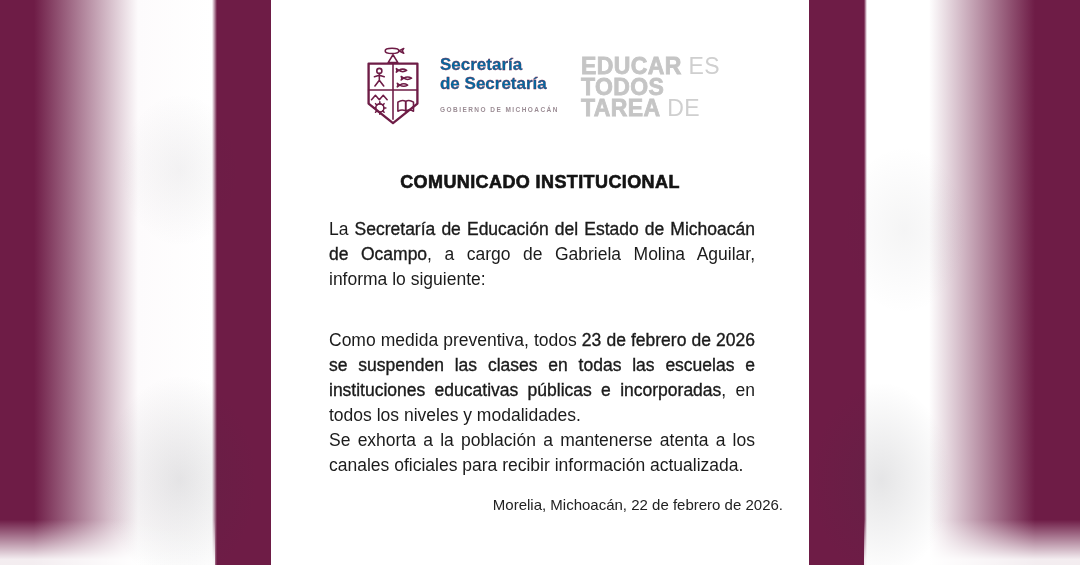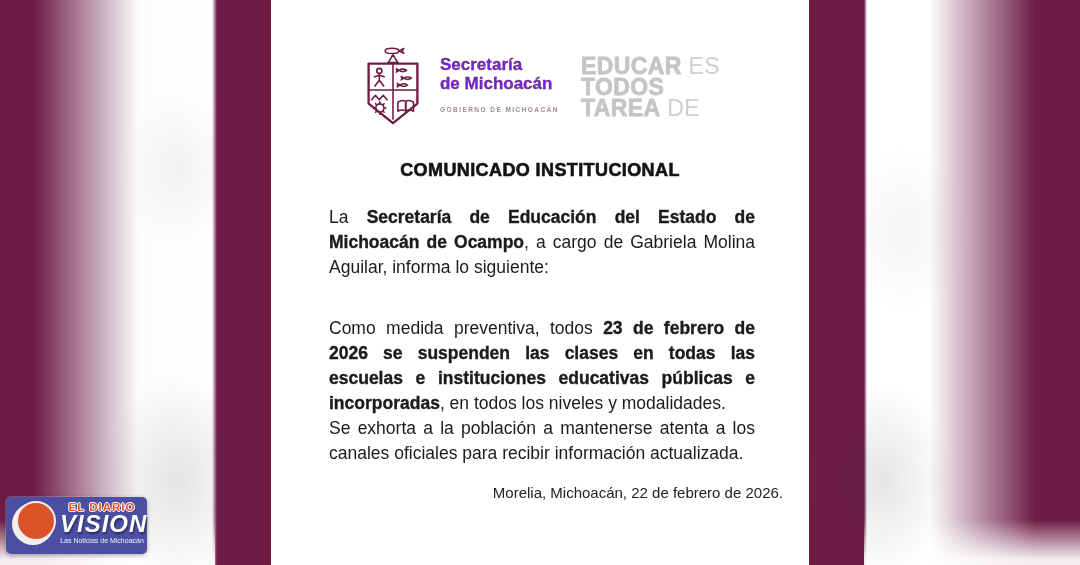--- a/index.html
+++ b/index.html
@@ -33,39 +33,39 @@
     background-size:auto, auto, 216px 100%, auto;
     background-position:0 0, 0 0, 55px 0, 0 0;
   }
 
   
   .panel { position:absolute; left:271px; top:0; width:538px; height:565px; background:#ffffff; }
 
   .brand-row { margin-top:46px; display:flex; justify-content:center; align-items:center; }
   .shield { width:66px; height:82px; margin-right:14px; flex:none; }
   .agency { line-height:19px; }
-  .agency-name { font-size:17px; font-weight:700; color:#6d28d9; -webkit-text-stroke:.3px #6E1C46; }
+  .agency-name { font-size:17px; font-weight:700; color:#0369a1; -webkit-text-stroke:.3px #6E1C46; }
   .agency-sub { margin-top:7px; font-size:6.5px; font-weight:600; letter-spacing:1.45px; color:#9b8c94; }
 
   .slogan { margin-left:22px; }
   .slogan-line { display:block; font-size:23px; line-height:21px; letter-spacing:.4px; }
   .slogan-line b { font-weight:700; color:#c5c5c5; -webkit-text-stroke:.8px #c5c5c5; }
   .slogan-line .lt { font-weight:400; color:#cfcfcf; }
 
   .doc-title {
-    margin:32px 50px 0; text-align:center;
+    margin:44px 50px 0; text-align:center;
     font-size:18px; font-weight:700; letter-spacing:.4px;
     color:#141414; -webkit-text-stroke:.6px #141414;
   }
 
   .para {
     margin:0 54px 0 58px; font-size:17.5px; line-height:25px;
     color:#1b1b1b; text-align:justify;
   }
-  .para b { font-weight:700; -webkit-text-stroke:.35px currentColor; }
+  .para b { font-weight:400; -webkit-text-stroke:.35px currentColor; }
   .para:nth-child(1) { margin-top:24px; }
   .para:nth-child(2) { margin-top:36px; }
   .para:nth-child(3) { }
 
   .dateline { margin:18px 26px 0 9px; text-align:right; font-size:15px; color:#222222; }
 
   
   .watermark {
     position:absolute; left:6px; top:497px; width:141px; height:57px;
     background:#4b4fa3; border-radius:5px;
@@ -121,21 +121,21 @@
         <path d="M11,55 l4,-4.5 l4,4.5 l4,-4.5 l4,4.5"></path>
         <circle cx="19.5" cy="63.5" r="4.2"></circle>
         <path d="M19.5,57.2 v2 M19.5,67.8 v2 M13.3,63.5 h2 M23.7,63.5 h2 M15.1,59.1 l1.4,1.4 M22.5,66.5 l1.4,1.4 M23.9,59.1 l-1.4,1.4 M16.5,66.5 l-1.4,1.4"></path>
 
         <path d="M38,57.5 Q42.5,54.5 46,56.8 L46,66.5 Q42,64.5 38,66.8 Z"></path>
         <path d="M54,57.5 Q49.5,54.5 46,56.8 L46,66.5 Q50,64.5 54,66.8 Z"></path>
       </svg>
 
       <div class="agency">
         <div class="agency-name">Secretaría</div>
-        <div class="agency-name">de Michoacán</div>
+        <div class="agency-name">de Secretaría</div>
         <div class="agency-sub">GOBIERNO DE MICHOACÁN</div>
       </div>
 
       <div class="slogan">
         <span class="slogan-line"><b>EDUCAR</b> <span class="lt">ES</span></span>
         <span class="slogan-line"><b>TODOS</b></span>
         <span class="slogan-line"><b>TAREA</b> <span class="lt">DE</span></span>
       </div>
     </div>
 
@@ -143,22 +143,14 @@
 
     <div id="paragraphs">
         <p class="para"><span>La </span><b>Secretaría de Educación del Estado de Michoacán de Ocampo</b><span>, a cargo de Gabriela Molina Aguilar, informa lo siguiente:</span></p>
         <p class="para"><span>Como medida preventiva, todos </span><b>23 de febrero de 2026 se suspenden las clases en todas las escuelas e instituciones educativas públicas e incorporadas</b><span>, en todos los niveles y modalidades.</span></p>
         <p class="para"><span>Se exhorta a la población a mantenerse atenta a los canales oficiales para recibir información actualizada.</span></p>
       </div>
 
     <div class="dateline">Morelia, Michoacán, 22 de febrero de 2026.</div>
   </div>
 
-  <div class="watermark">
-    <span class="wm-circle"></span>
-    <div class="wm-text">
-      <div class="wm-top">EL DIARIO</div>
-      <div class="wm-mid">VISION</div>
-      <div class="wm-bottom">Las Noticias de Michoacán</div>
-    </div>
-  </div>
 
 </div>
 
 </body></html>

